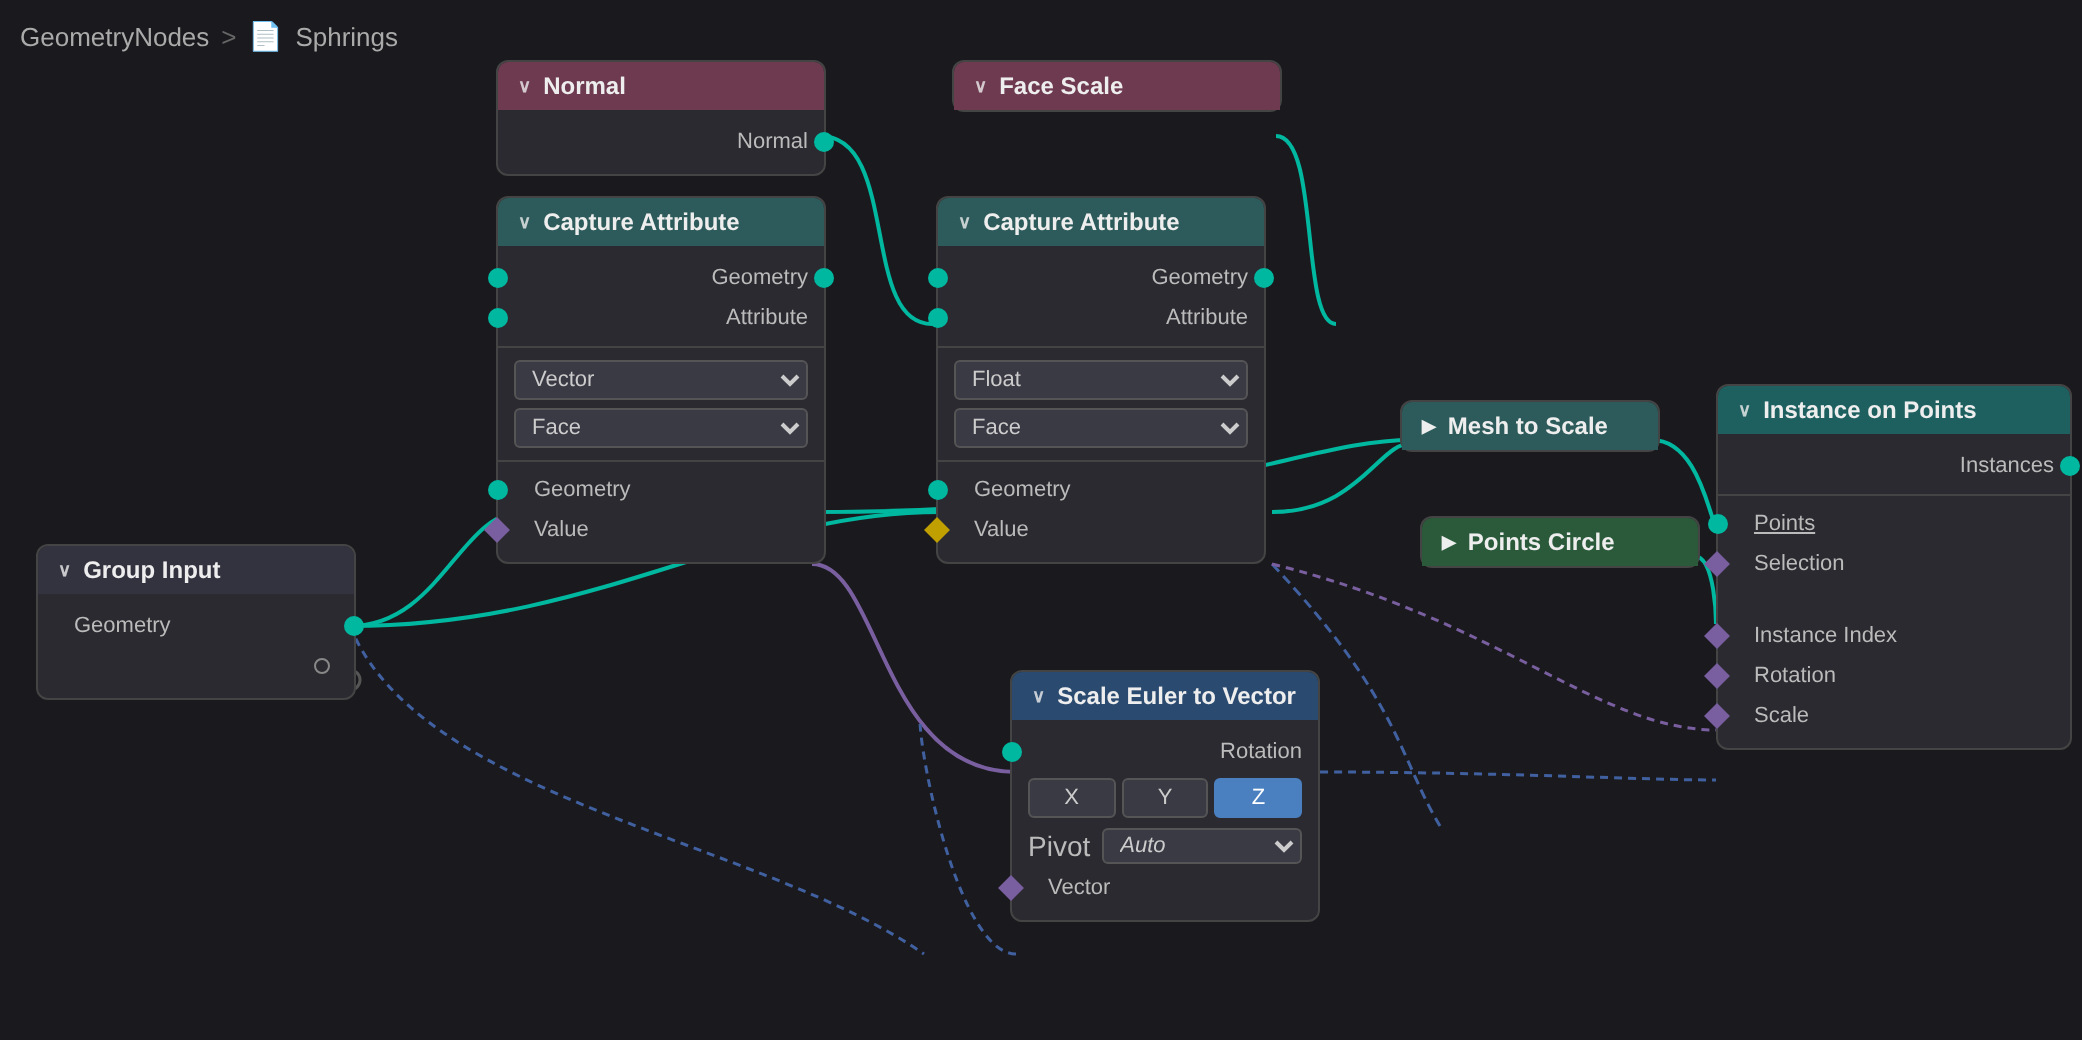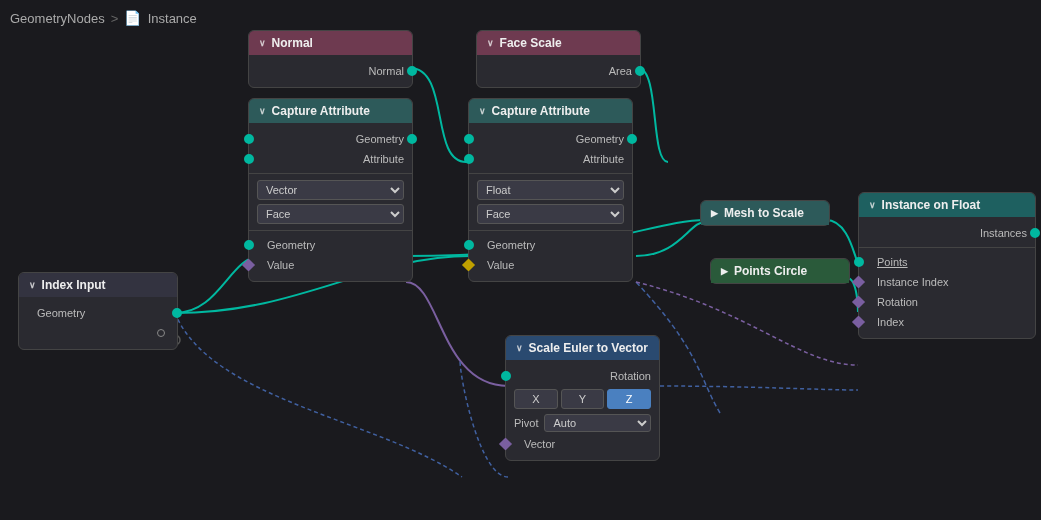--- a/index.html
+++ b/index.html
@@ -156,29 +156,30 @@
       color: #fff;
     }
 
     
     .pivot-row {
       display: flex;
       align-items: center;
       padding: 2px 8px;
       gap: 6px;
     }
-    .pivot-label { color: #bbb; font-size: 11px; }
+    .pivot-label { color: #bbb; font-size: 14px; }
     .pivot-select {
       background: #3a3a45;
       border: 1px solid #555;
       color: #ccc;
       font-size: 11px;
       padding: 1px 4px;
       border-radius: 3px;
       flex: 1;
+      font-style: italic;
     }
 
     
     .check-row {
       display: flex;
       align-items: center;
       padding: 2px 8px;
       gap: 4px;
     }
     .check-box {
@@ -222,46 +223,40 @@
 
   <path d="M 636 282 C 750 310, 800 365, 858 365" stroke="#7a5fa0" stroke-width="1.5" fill="none" stroke-dasharray="4,3"></path>
 
   <circle cx="175" cy="340" r="5" fill="none" stroke="#555" stroke-width="1.5"></circle>
 </svg>
 
 <div class="breadcrumb">
   <span>GeometryNodes</span>
   <span class="breadcrumb-sep">&gt;</span>
   <span style="font-size:14px;">📄</span>
-  <span>Instance</span>
+  <span>Sphrings</span>
 </div>
 
 <div class="node" style="left:248px; top:30px; width:165px;">
   <div class="node-header header-pink">
     <span class="collapse-icon">∨</span>
     <span>Normal</span>
   </div>
   <div class="node-body">
     <div class="port-row right">
       <span class="port-label">Normal</span>
       <div class="socket teal out" style="top:50%;transform:translateY(-50%);"></div>
     </div>
   </div>
 </div>
 
 <div class="node" style="left:476px; top:30px; width:165px;">
   <div class="node-header header-pink">
     <span class="collapse-icon">∨</span>
     <span>Face Scale</span>
-  </div>
-  <div class="node-body">
-    <div class="port-row right">
-      <span class="port-label">Area</span>
-      <div class="socket teal out" style="top:50%;transform:translateY(-50%);"></div>
-    </div>
   </div>
 </div>
 
 <div class="node" style="left:248px; top:98px; width:165px;">
   <div class="node-header header-teal-dark">
     <span class="collapse-icon">∨</span>
     <span>Capture Attribute</span>
   </div>
   <div class="node-body">
     <div class="port-row right" style="position:relative;">
@@ -326,21 +321,21 @@
     <div class="port-row left" style="position:relative;">
       <div class="socket yellow diamond out" style="top:50%;transform:translateY(-50%) rotate(45deg);left:-5px;"></div>
       <span class="port-label" style="padding-left:10px;">Value</span>
     </div>
   </div>
 </div>
 
 <div class="node" style="left:18px; top:272px; width:160px;">
   <div class="node-header header-dark">
     <span class="collapse-icon">∨</span>
-    <span>Index Input</span>
+    <span>Group Input</span>
   </div>
   <div class="node-body">
     <div class="port-row left" style="position:relative;">
       <span class="port-label" style="padding-left:10px;">Geometry</span>
       <div class="socket teal out" style="top:50%;transform:translateY(-50%);right:-5px; left:auto;"></div>
     </div>
     <div class="port-row" style="justify-content:flex-end; padding-right:12px;">
       <div style="width:8px;height:8px;border-radius:50%;border:1.5px solid #888;background:transparent;"></div>
     </div>
   </div>
@@ -387,46 +382,50 @@
     <div class="port-row left" style="position:relative;">
       <div class="socket purple diamond out" style="top:50%;transform:translateY(-50%) rotate(45deg);left:-5px;"></div>
       <span class="port-label" style="padding-left:10px;">Vector</span>
     </div>
   </div>
 </div>
 
 <div class="node" style="left:858px; top:192px; width:178px;">
   <div class="node-header header-teal">
     <span class="collapse-icon">∨</span>
-    <span>Instance on Float</span>
+    <span>Instance on Points</span>
   </div>
   <div class="node-body">
 
     <div class="port-row right" style="position:relative;">
       <span class="port-label">Instances</span>
       <div class="socket teal out" style="top:50%;transform:translateY(-50%);"></div>
     </div>
     <hr class="node-sep">
 
     <div class="port-row left" style="position:relative;">
       <div class="socket teal in" style="top:50%;transform:translateY(-50%);left:-5px;"></div>
       <span class="port-label" style="padding-left:10px;text-decoration:underline;">Points</span>
     </div>
 
-
-
-
-    <div class="port-row left" style="position:relative;">
+    <div class="port-row left" style="position:relative;">
+      <div class="socket purple diamond in" style="top:50%;transform:translateY(-50%) rotate(45deg);left:-5px;"></div>
+      <span class="port-label" style="padding-left:10px;">Selection</span>
+    </div>
+
+
+
+    <div class="port-row left" style="position:relative;margin-top:16px;">
       <div class="socket purple diamond in" style="top:50%;transform:translateY(-50%) rotate(45deg);left:-5px;"></div>
       <span class="port-label" style="padding-left:10px;">Instance Index</span>
     </div>
 
     <div class="port-row left" style="position:relative;">
       <div class="socket purple diamond in" style="top:50%;transform:translateY(-50%) rotate(45deg);left:-5px;"></div>
       <span class="port-label" style="padding-left:10px;">Rotation</span>
     </div>
 
     <div class="port-row left" style="position:relative;">
       <div class="socket purple diamond in" style="top:50%;transform:translateY(-50%) rotate(45deg);left:-5px;"></div>
-      <span class="port-label" style="padding-left:10px;">Index</span>
+      <span class="port-label" style="padding-left:10px;">Scale</span>
     </div>
   </div>
 </div>
 
 </body></html>

